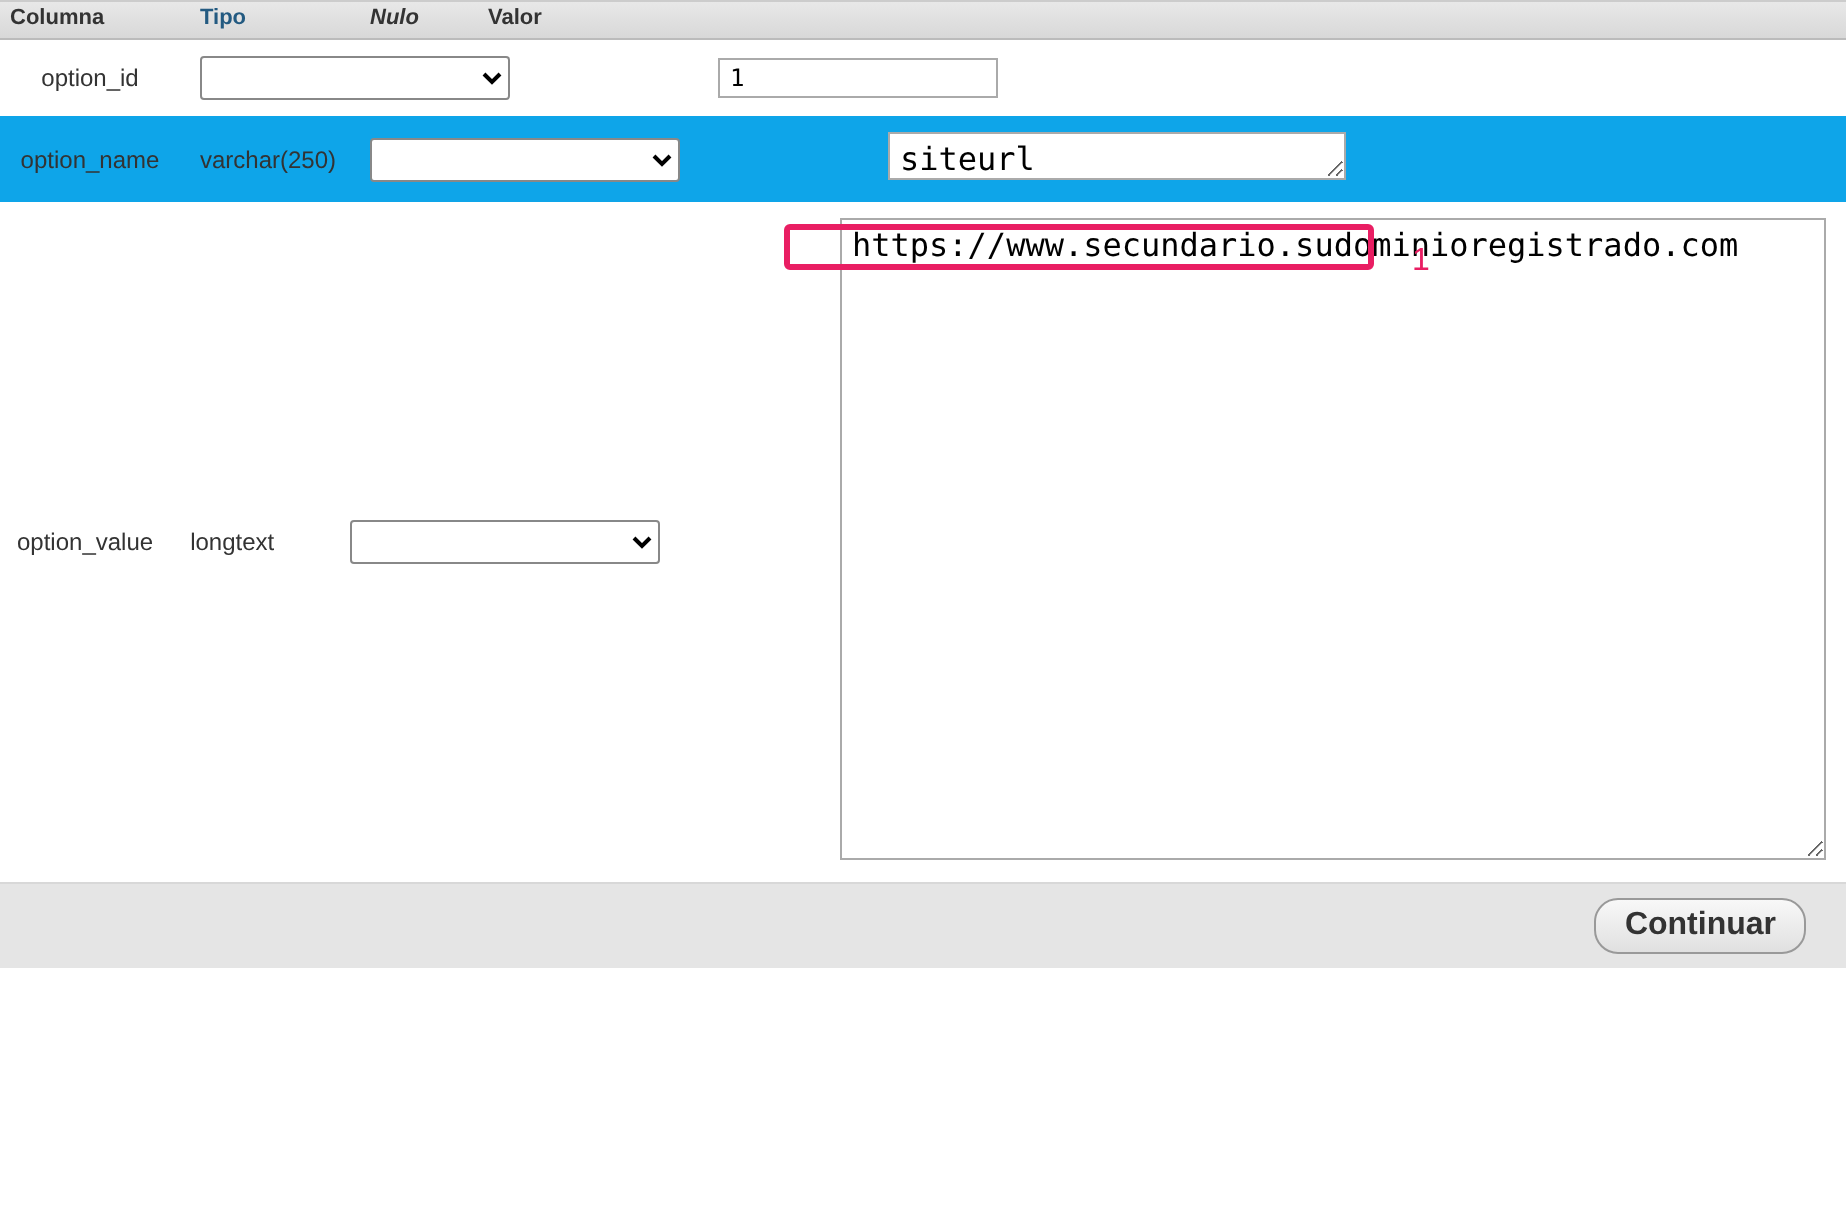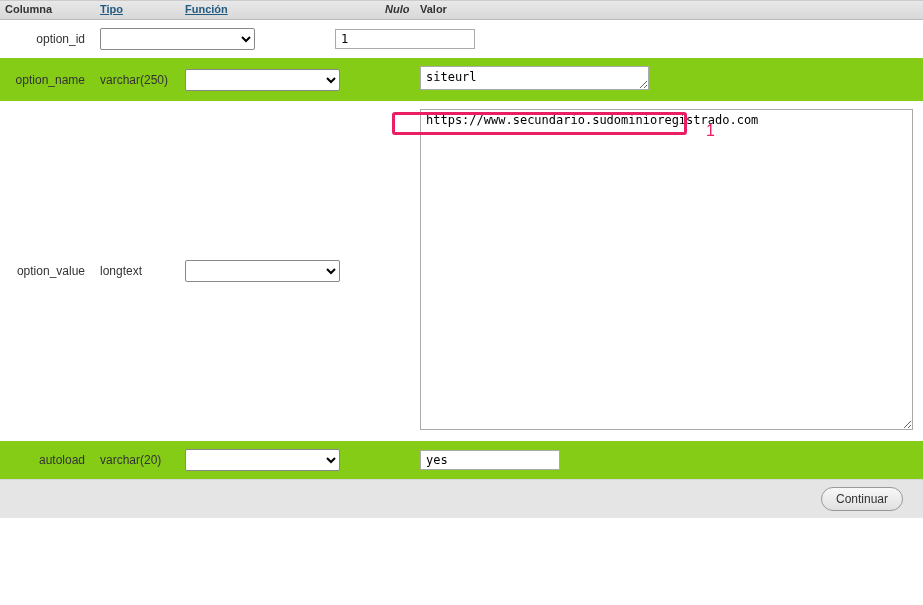--- a/index.html
+++ b/index.html
@@ -23,60 +23,60 @@
       font-size: 11px;
     }
     .header-row .col {
       padding: 2px 5px;
       font-weight: bold;
     }
     .header-row .col.link {
       color: #235a81;
       cursor: pointer;
       font-weight: bold;
-      text-decoration: underline;
     }
     .data-row {
       display: flex;
       align-items: center;
       padding: 8px 0;
     }
     .data-row.odd {
       background: #fff;
     }
     .data-row.even {
-      background: #84cc16;
+      background: #0ea5e9;
     }
     .col-columna {
       width: 95px;
       padding-left: 5px;
       padding-right: 5px;
       text-align: left;
     }
     .data-row .col-columna {
-      text-align: right;
+      text-align: center;
       padding-right: 10px;
     }
     .col-tipo {
       width: 85px;
       padding-left: 5px;
     }
     .col-funcion {
       width: 200px;
       padding-left: 5px;
     }
     .col-nulo {
       width: 35px;
       padding-left: 0;
       font-style: italic;
     }
     .col-valor {
       flex: 1;
       padding-left: 5px;
       padding-right: 10px;
+      margin-left: 24px;
     }
     .data-row .col {
       font-size: 12px;
       color: #333;
     }
     select {
       width: 155px;
       height: 22px;
       border: 1px solid #888;
       border-radius: 2px;
@@ -90,21 +90,21 @@
       border: 1px solid #aaa;
       padding: 2px 5px;
       font-family: monospace;
       font-size: 12px;
       background: #fff;
     }
     textarea {
       border: 1px solid #aaa;
       padding: 3px 5px;
       font-family: monospace;
-      font-size: 12px;
+      font-size: 16px;
       background: #fff;
       resize: both;
     }
     textarea.small {
       width: 229px;
       height: 24px;
     }
     textarea.large {
       width: 493px;
       height: 321px;
@@ -148,22 +148,22 @@
       justify-content: flex-end;
       align-items: center;
       padding: 7px 20px 7px 10px;
       border-top: 1px solid #d8d8d8;
     }
     .btn-continuar {
       background: linear-gradient(to bottom, #f8f8f8, #e0e0e0);
       border: 1px solid #999;
       border-radius: 12px;
       padding: 4px 14px;
-      font-size: 12px;
-      font-weight: normal;
+      font-size: 16px;
+      font-weight: bold;
       color: #333;
       cursor: pointer;
     }
     .row-large {
       align-items: center;
     }
     .row-large .col-valor {
       align-self: flex-start;
       padding-top: 0;
     }
@@ -172,21 +172,20 @@
     }
   </style>
 </head>
 <body>
 
 <div class="container">
 
   <div class="header-row">
     <div class="col col-columna">Columna</div>
     <div class="col col-tipo link">Tipo</div>
-    <div class="col col-funcion link">Función</div>
     <div class="col col-nulo">Nulo</div>
     <div class="col col-valor">Valor</div>
   </div>
 
   <div class="data-row odd">
     <div class="col col-columna">option_id</div>
     <div class="col col-funcion">
       <select>
         <option></option>
       </select>
@@ -218,33 +217,20 @@
       <select>
         <option></option>
       </select>
     </div>
     <div class="col col-nulo"></div>
     <div class="col col-valor">
       <textarea class="large" style="">https://www.secundario.sudominioregistrado.com</textarea>
     </div>
   </div>
 
-  <div class="data-row even">
-    <div class="col col-columna">autoload</div>
-    <div class="col col-tipo">varchar(20)</div>
-    <div class="col col-funcion">
-      <select>
-        <option></option>
-      </select>
-    </div>
-    <div class="col col-nulo"></div>
-    <div class="col col-valor">
-      <input type="text" value="yes" style="">
-    </div>
-  </div>
 
   <div class="footer-row">
     <button class="btn-continuar">Continuar</button>
   </div>
 
   <div class="highlight-box highlight-1"></div>
   <div class="annotation anno-1">1</div>
   <div class="highlight-box highlight-2"></div>
   <div class="annotation anno-2">2</div>
 

